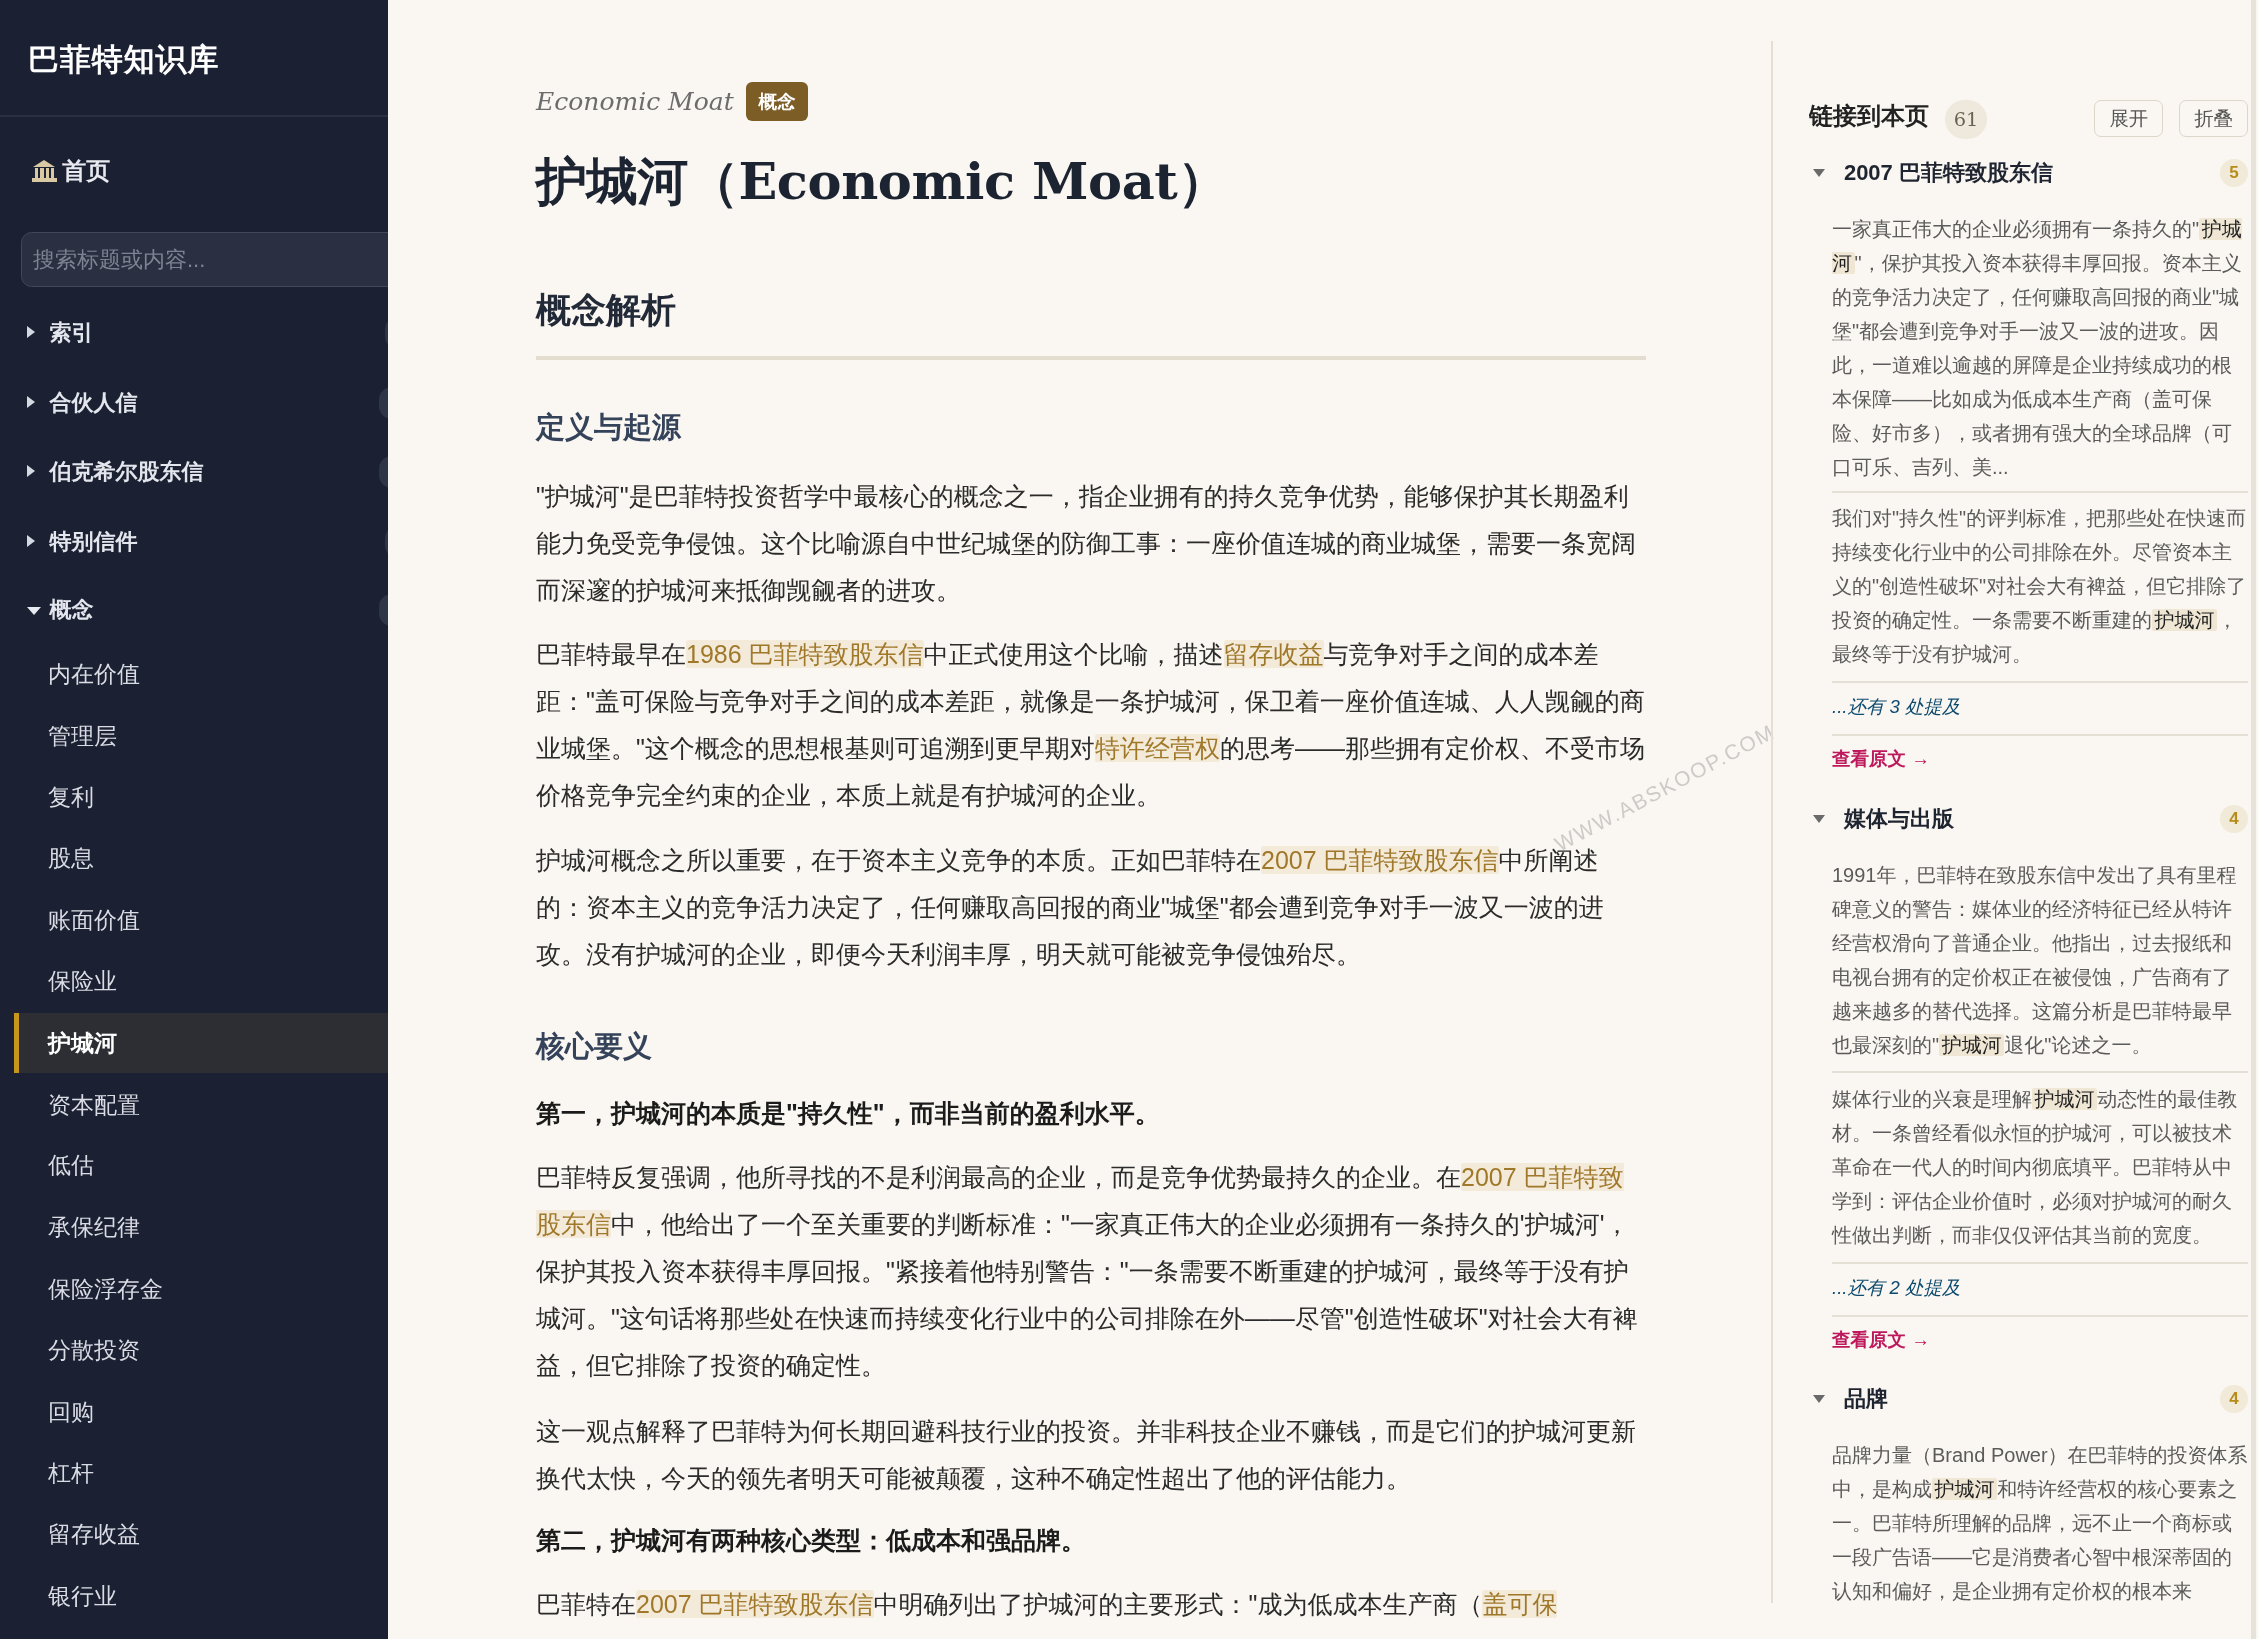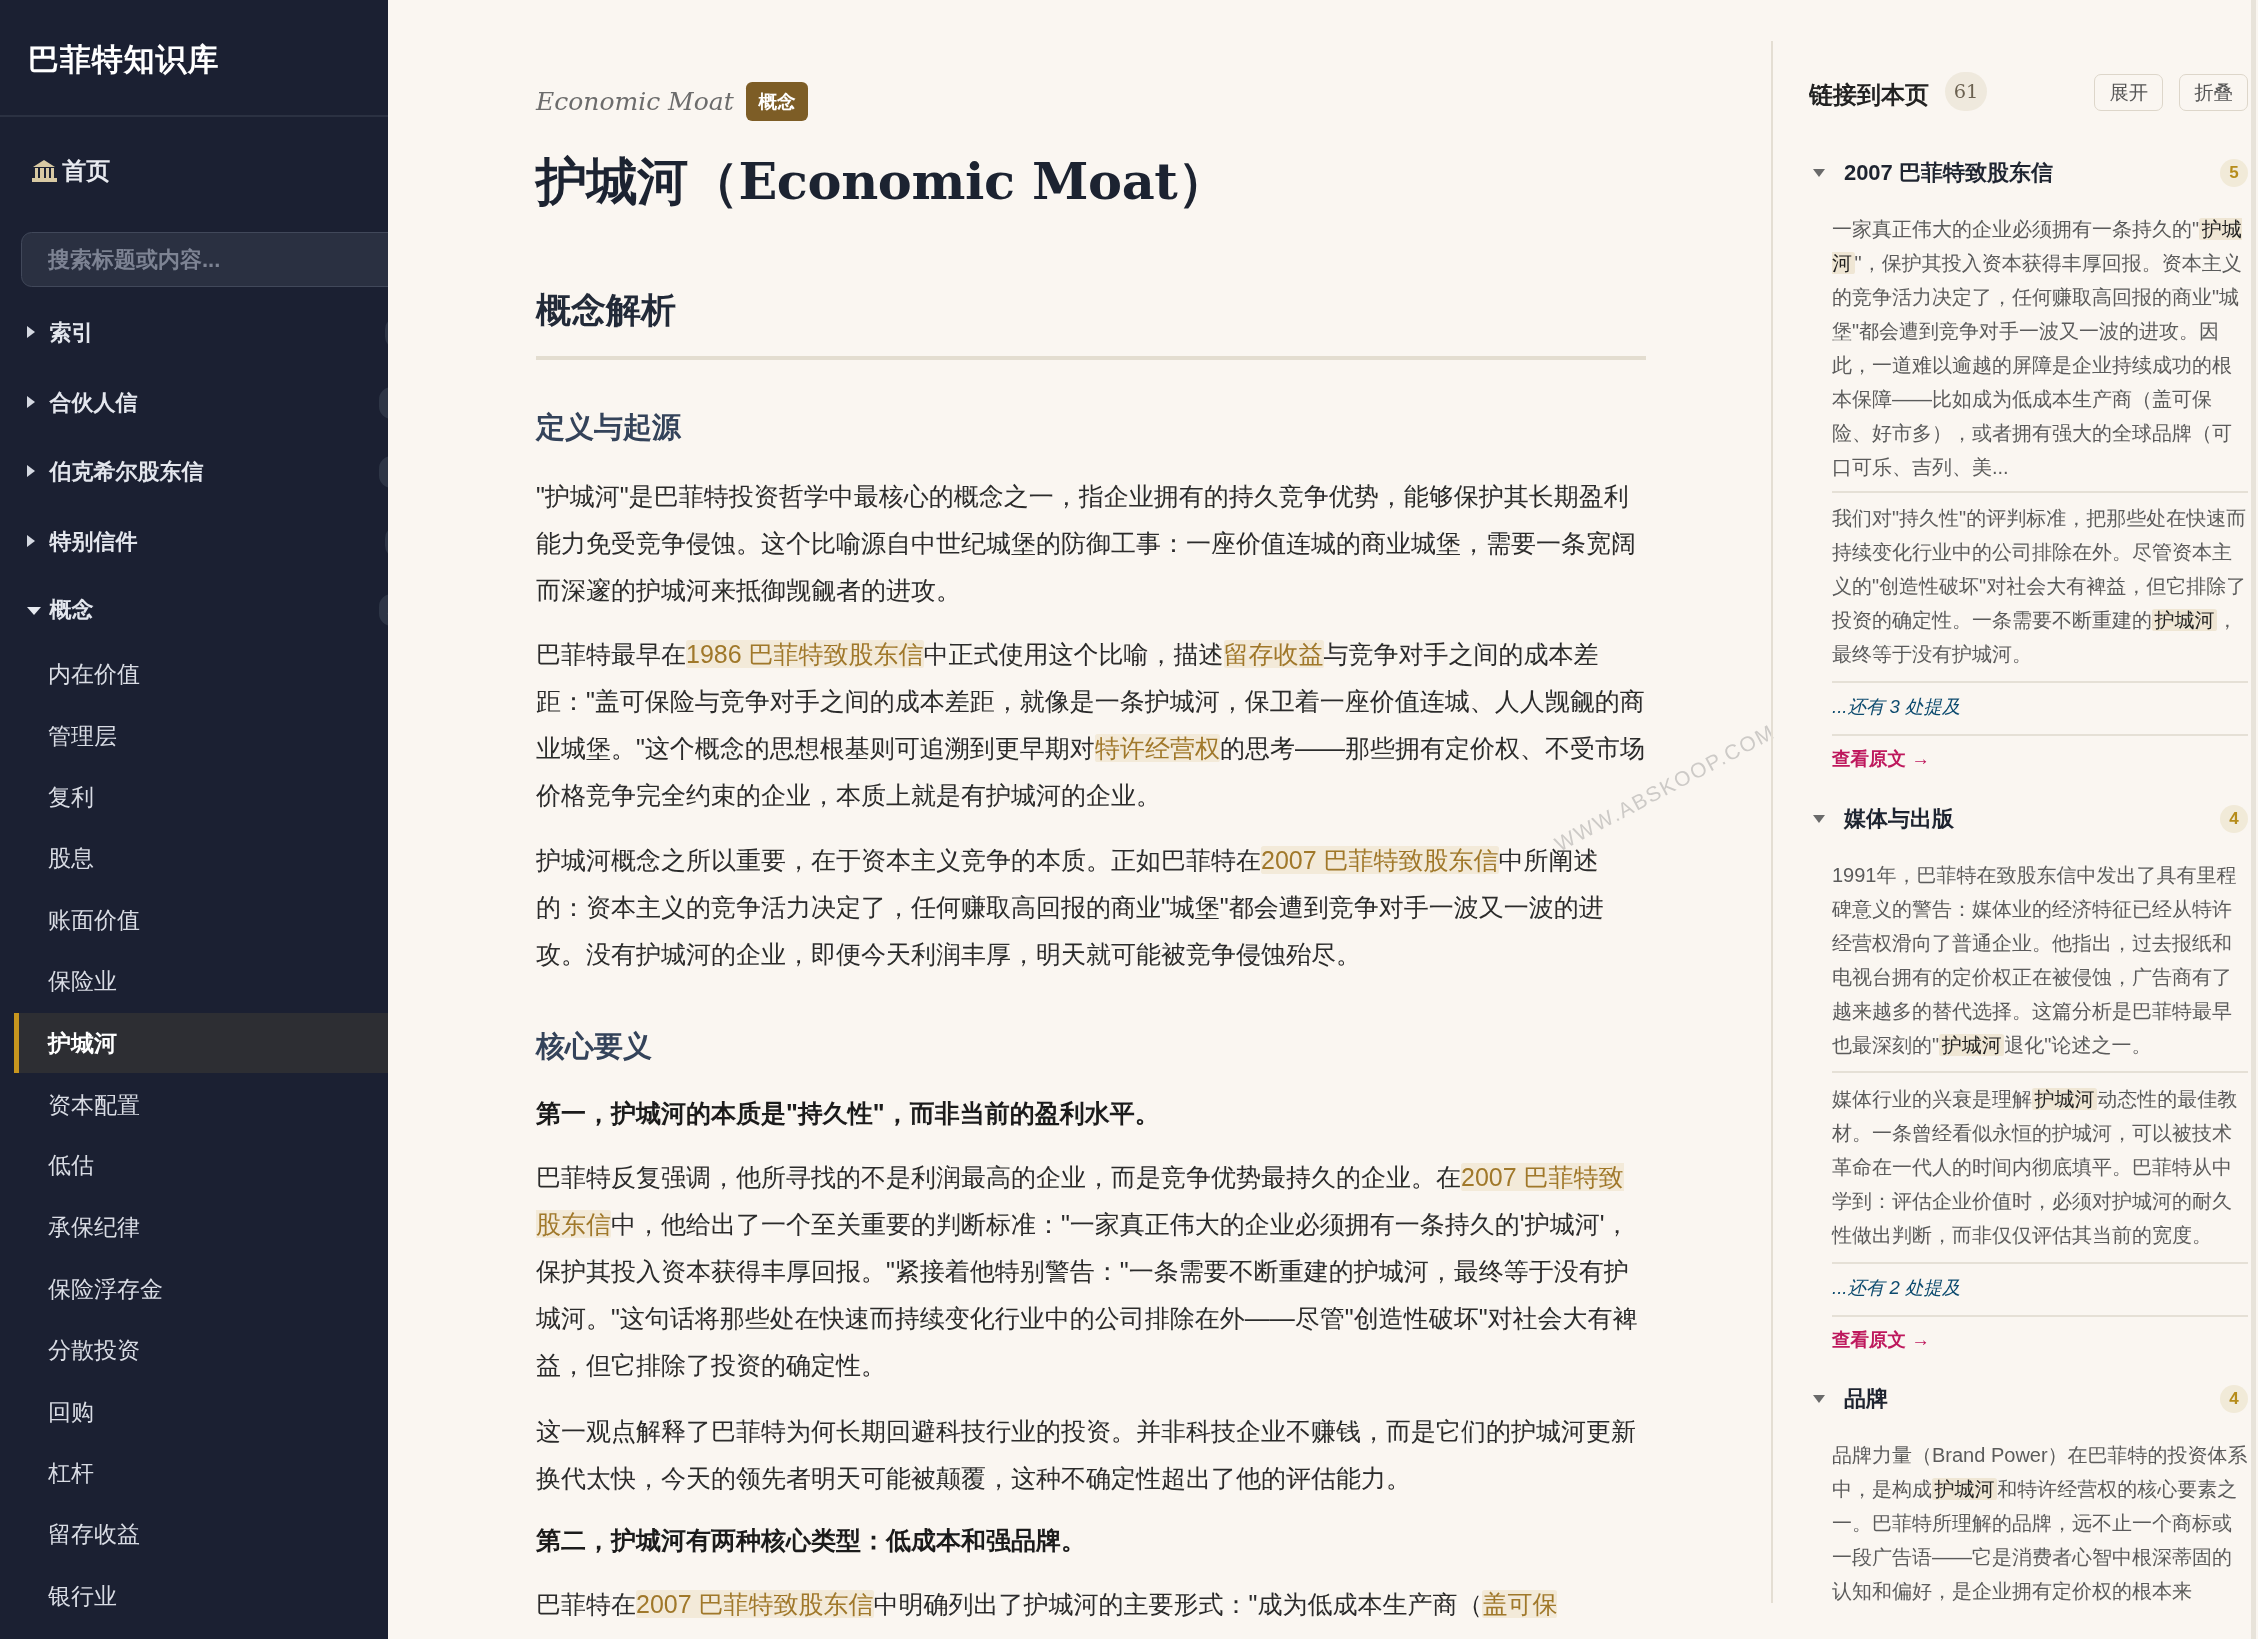--- a/index.html
+++ b/index.html
@@ -30,23 +30,22 @@
   }
   .home-icon { width: 25px; height: 25px; position: relative; display: inline-block; }
   .home-icon .roof { position: absolute; left: 0.9px; top: 1.8px; width: 0; height: 0;
     border-left: 11.5px solid transparent; border-right: 11.5px solid transparent; border-bottom: 7px solid #d8c9a3; }
   .home-icon .cols { position: absolute; left: 2.6px; top: 9.7px; width: 19.4px; height: 10.6px;
     background: repeating-linear-gradient(90deg, #d8c9a3 0 3.5px, transparent 3.5px 5.3px); }
   .home-icon .base { position: absolute; left: 0; top: 20px; width: 25px; height: 3.5px; background: #d8c9a3; }
   .sb-search {
     position: absolute; left: 21px; top: 232px; width: 402px; height: 55px;
     background: #2a3041; border: 1.8px solid #41485a; border-radius: 10.6px;
-    color: #c9ccd5; font-size: 22px; padding: 0 26px; outline: none;
+    color: #c9ccd5; font-size: 22px; padding: 0 11px; outline: none;
     font-family: "Liberation Sans", "DejaVu Sans", sans-serif;
-    font-weight: bold;
   }
   .sb-search::placeholder { color: #7d8393; }
   .sb-group {
     position: absolute; left: 26.5px; width: 392px; height: 44px;
     display: flex; align-items: center; cursor: pointer;
   }
   .sb-group .tri { width: 12.4px; margin-right: 10.6px; color: #d5d9e2; font-size: 13.2px; }
   .sb-group .lbl { font-size: 22px; font-weight: bold; color: #e3e6ed; flex: 1; }
   .sb-group .badge {
     min-width: 34px; height: 32px; padding: 0 8.8px; border-radius: 12.4px;
@@ -90,21 +89,21 @@
   .para.bold { font-weight: bold; color: #1b1b1b; }
   .link { color: #a0782a; background: #f3ead9; border-radius: 2.6px; text-decoration: none; cursor: pointer; }
   .watermark {
     position: absolute; left: 1006px; top: 776px; transform: rotate(-28deg);
     font-size: 21px; color: rgba(120,120,120,0.35); letter-spacing: 1.8px; pointer-events: none;
   }
 
   
   .rp-divider { position: absolute; left: 1771px; top: 41px; width: 1.8px; height: 1562px; background: #e4ded3; }
   .rp { position: absolute; left: 1809px; top: 0; width: 450px; height: 1639px; overflow: hidden; }
-  .rp-head { position: absolute; left: 0; top: 69px; width: 439px; height: 42px; display: flex; align-items: flex-end; }
+  .rp-head { position: absolute; left: 0; top: 100px; width: 439px; height: 42px; display: flex; align-items: flex-start; }
   .rp-title { font-family: "DejaVu Serif", "Liberation Serif", serif; font-weight: bold; font-size: 24px; color: #222; }
   .rp-count { margin-left: 16px; min-width: 42px; height: 39px; border-radius: 19.4px; background: #efe9dd; color: #6b6150; font-family: "DejaVu Serif", serif; font-size: 19.4px; display: flex; align-items: center; justify-content: center; }
   .rp-btns { margin-left: auto; display: flex; gap: 16px; }
   .rp-btn { height: 37px; padding: 0 14px; border: 1.8px solid #ddd6ca; border-radius: 7px; background: #faf6f1; color: #555; font-size: 19.4px; cursor: pointer; font-family: "Liberation Sans", "DejaVu Sans", sans-serif; }
   .rp-group { position: absolute; left: 0; width: 439px; height: 39px; display: flex; align-items: center; cursor: pointer; }
   .rp-group .tri-down { border-left: 6.2px solid transparent; border-right: 6.2px solid transparent; border-top: 8px solid #6a6a6a; margin-left: 3.5px; margin-right: 19.4px; }
   .rp-group .glbl { font-size: 22px; font-weight: bold; color: #1e2430; flex: 1; }
   .rp-group .gbadge { width: 28px; height: 28px; border-radius: 14px; background: #f1ead8; color: #b68c1a; font-weight: bold; font-size: 17px; display: flex; align-items: center; justify-content: center; }
   .rp-snip { position: absolute; left: 23px; width: 416px; font-size: 20px; line-height: 34px; color: #5b5b5b; }
   .hl { background: #efe6d4; color: #1e1e1e; padding: 0 2.6px; border-radius: 2.6px; }

